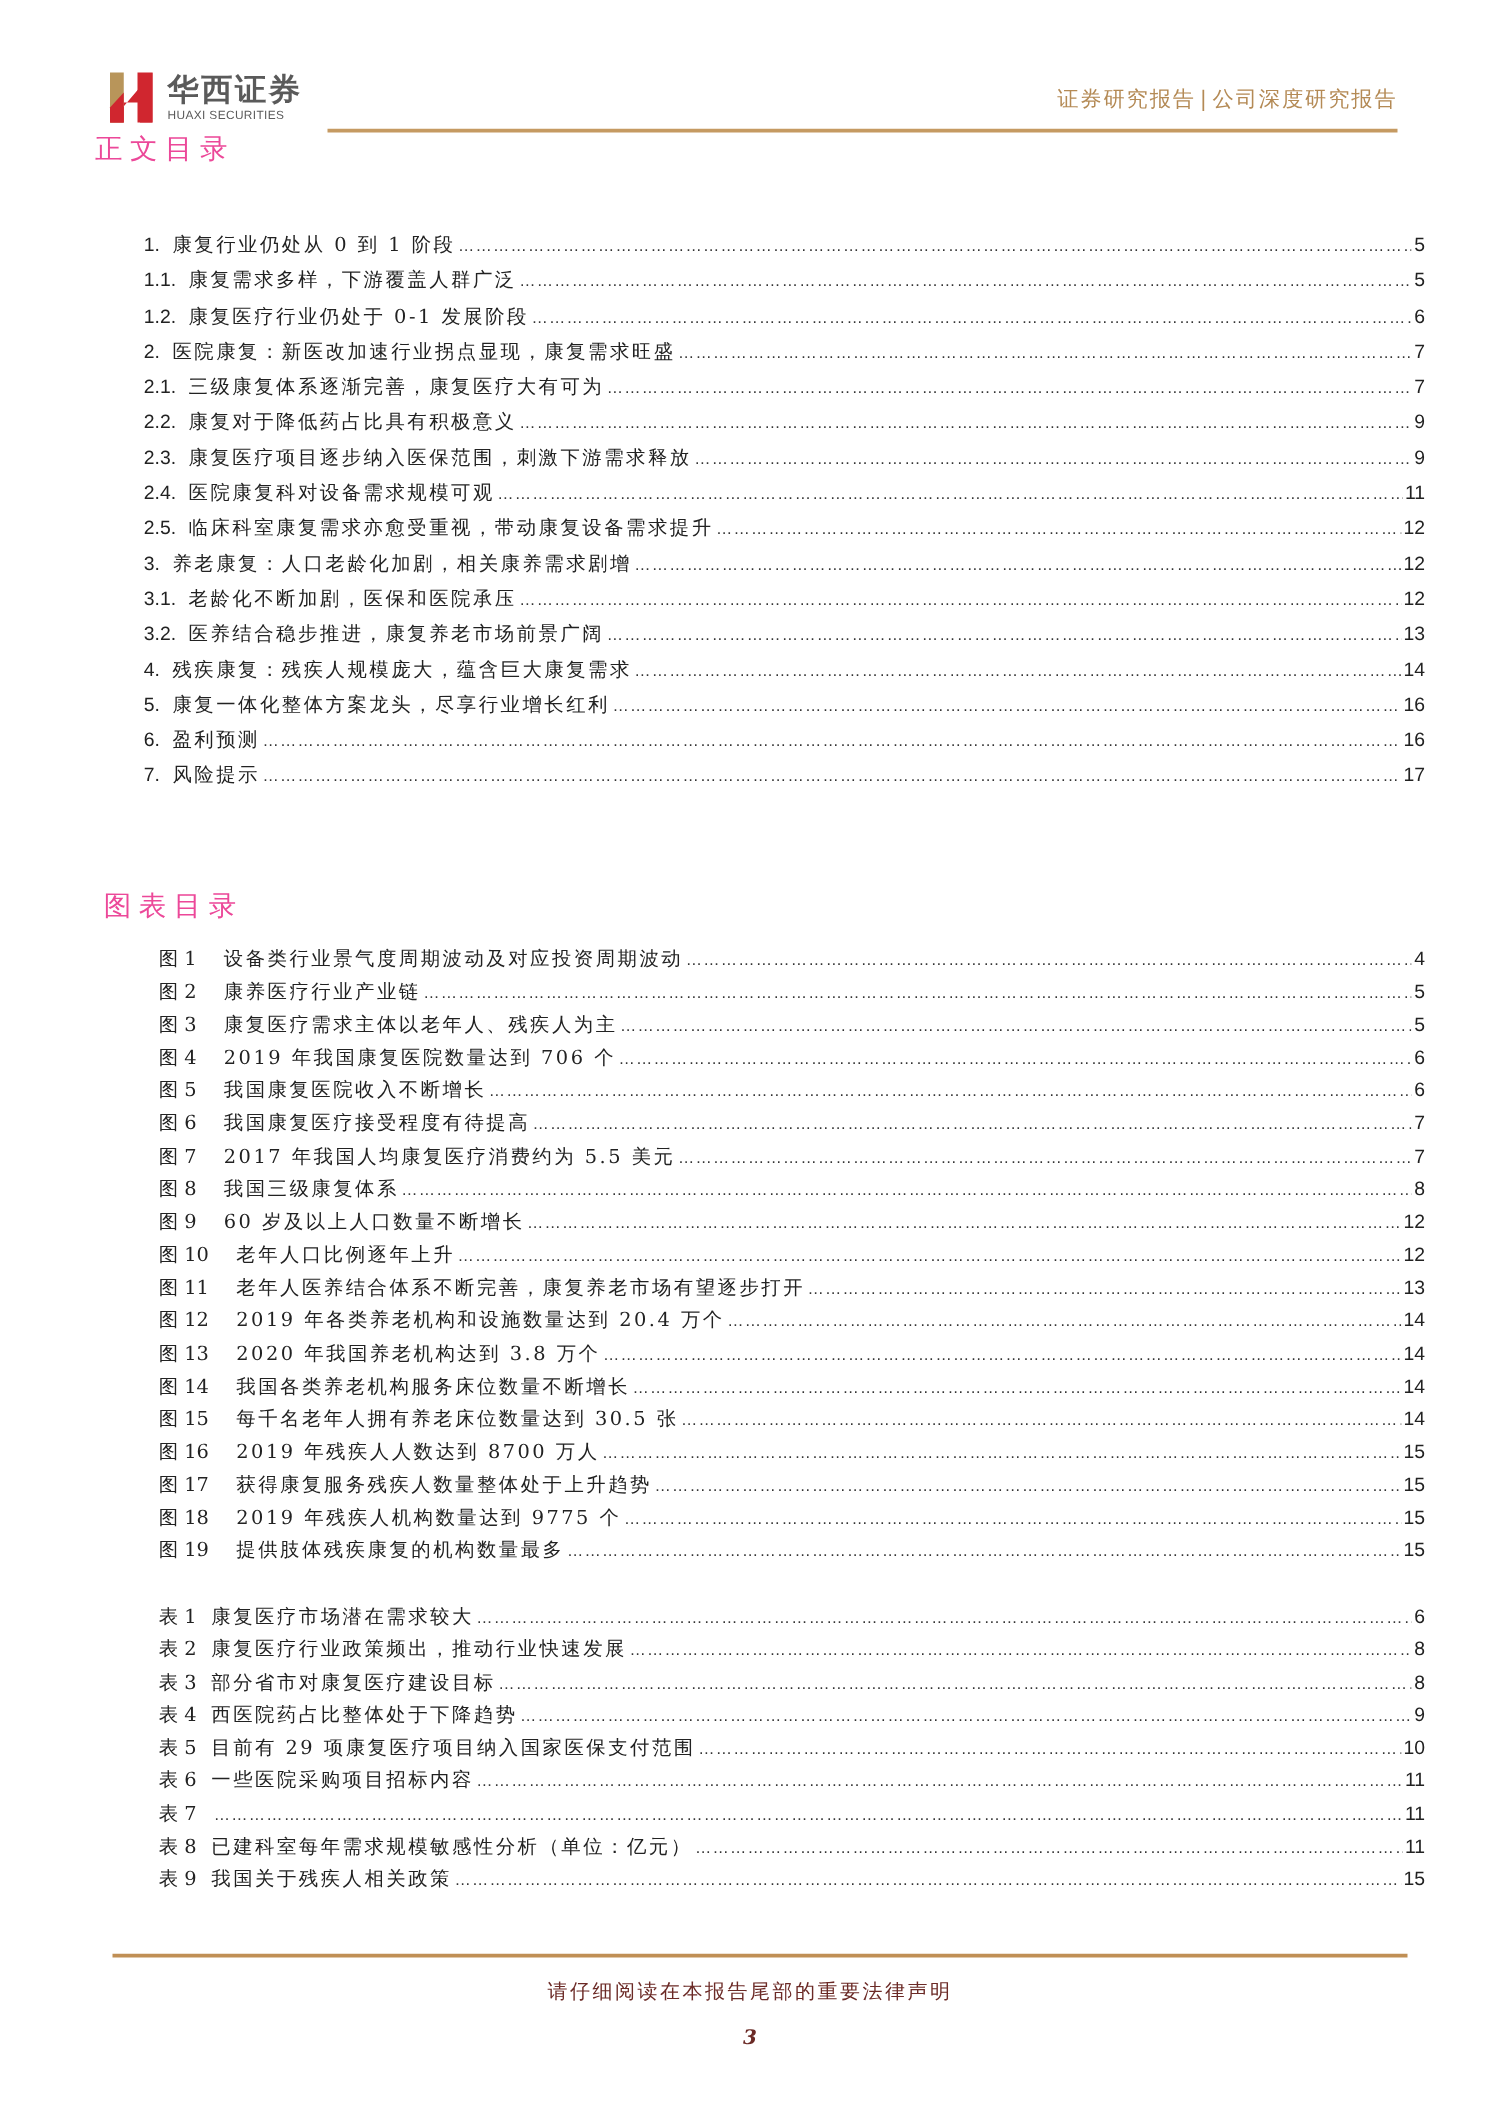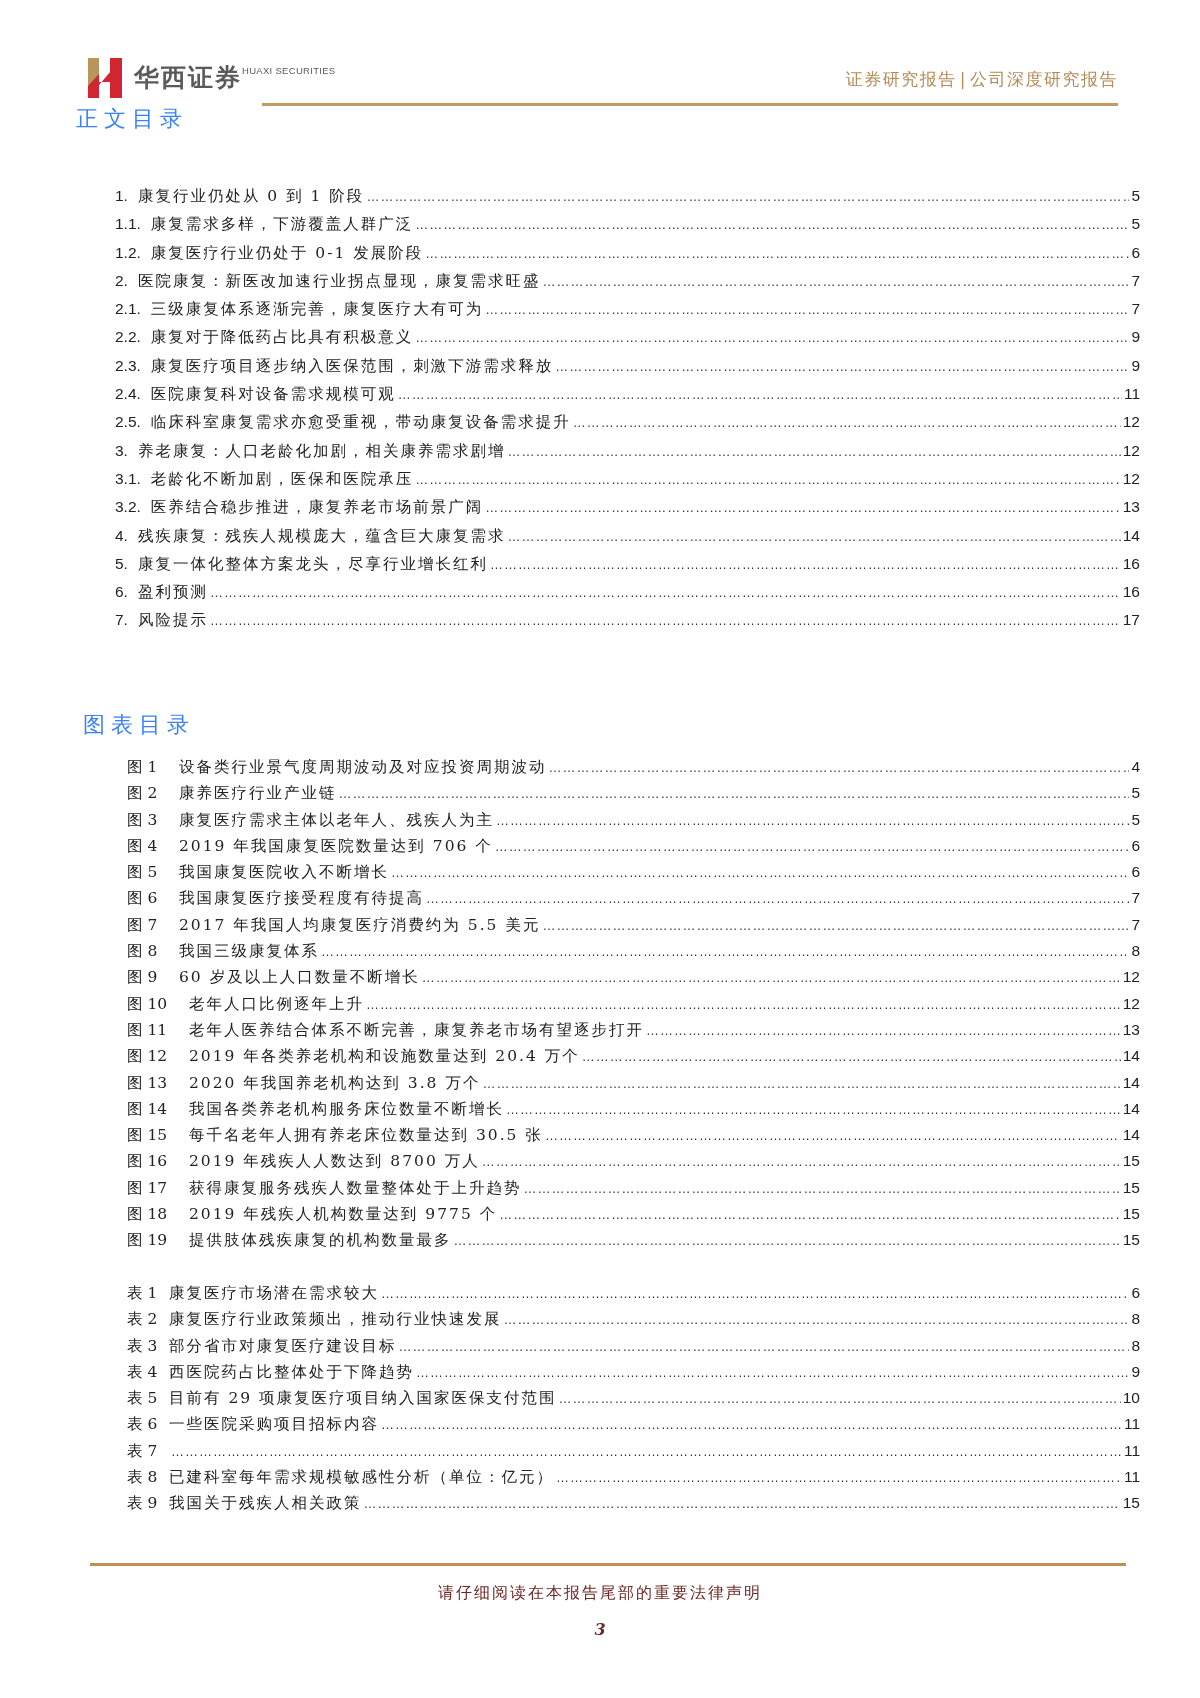--- a/index.html
+++ b/index.html
@@ -3,29 +3,29 @@
 <meta charset="utf-8">
 <style>
   html, body { margin: 0; padding: 0; background: #ffffff; }
   body { width: 1200px; height: 1698px; position: relative; overflow: hidden;
          font-family: "DejaVu Serif", "Liberation Serif", serif; color: #222; }
 
   .header { position: absolute; left: 0; top: 0; width: 1200px; height: 110px; }
   .logo { position: absolute; left: 86px; top: 56px; display: flex; align-items: center; }
   .logo-mark { width: 38px; height: 44px; position: relative; }
   .logo-mark svg { display: block; }
-  .logo-text { margin-left: 10px; display: flex; flex-direction: row; }
+  .logo-text { margin-left: 10px; display: flex; flex-direction: column; }
   .logo-cn { font-family: "DejaVu Serif", serif; font-size: 25px; font-weight: bold; color: #5a5a5a; letter-spacing: 2px; line-height: 28px; }
-  .logo-en { font-family: "Liberation Sans", sans-serif; font-size: 9.5px; color: #5a5a5a; letter-spacing: 0.3px; margin-top: 1px; text-align: right; }
+  .logo-en { font-family: "Liberation Sans", sans-serif; font-size: 9.5px; color: #5a5a5a; letter-spacing: 0.3px; margin-top: 1px; }
 
   .report-type { position: absolute; right: 82px; top: 68px; font-size: 17px; color: #b48a55; letter-spacing: 1.5px; }
   .report-type .sep { color: #b48a55; margin: 0 3px; }
   .header-rule { position: absolute; left: 262px; top: 103px; width: 856px; height: 3px; background: #c59a62; }
 
-  .section-title { position: absolute; font-size: 22px; color: #3b82f6; letter-spacing: 6px; font-family: "DejaVu Serif", serif; }
+  .section-title { position: absolute; font-size: 22px; color: #ec4899; letter-spacing: 6px; font-family: "DejaVu Serif", serif; }
 
   .toc { position: absolute; left: 115px; width: 1025px; }
   .toc-row { display: flex; align-items: baseline; height: 28.3px; font-size: 15.5px; line-height: 28px; white-space: nowrap; }
   .toc-row .num { font-family: "Liberation Sans", sans-serif; margin-right: 10px; }
   .toc-row .label { letter-spacing: 2px; margin-top: 36px; }
   .toc-row .leader { flex: 1; overflow: hidden; margin: 0 2px; color: #333; letter-spacing: 1px; font-family: "Liberation Sans", sans-serif; font-size: 13px; }
   .toc-row .leader::before { content: "……………………………………………………………………………………………………………………………………………………………………………………………………………………………………………………"; }
   .toc-row .page { font-family: "Liberation Sans", sans-serif; font-size: 15.5px; }
 
   .fig-list { position: absolute; left: 127px; width: 1013px; }

